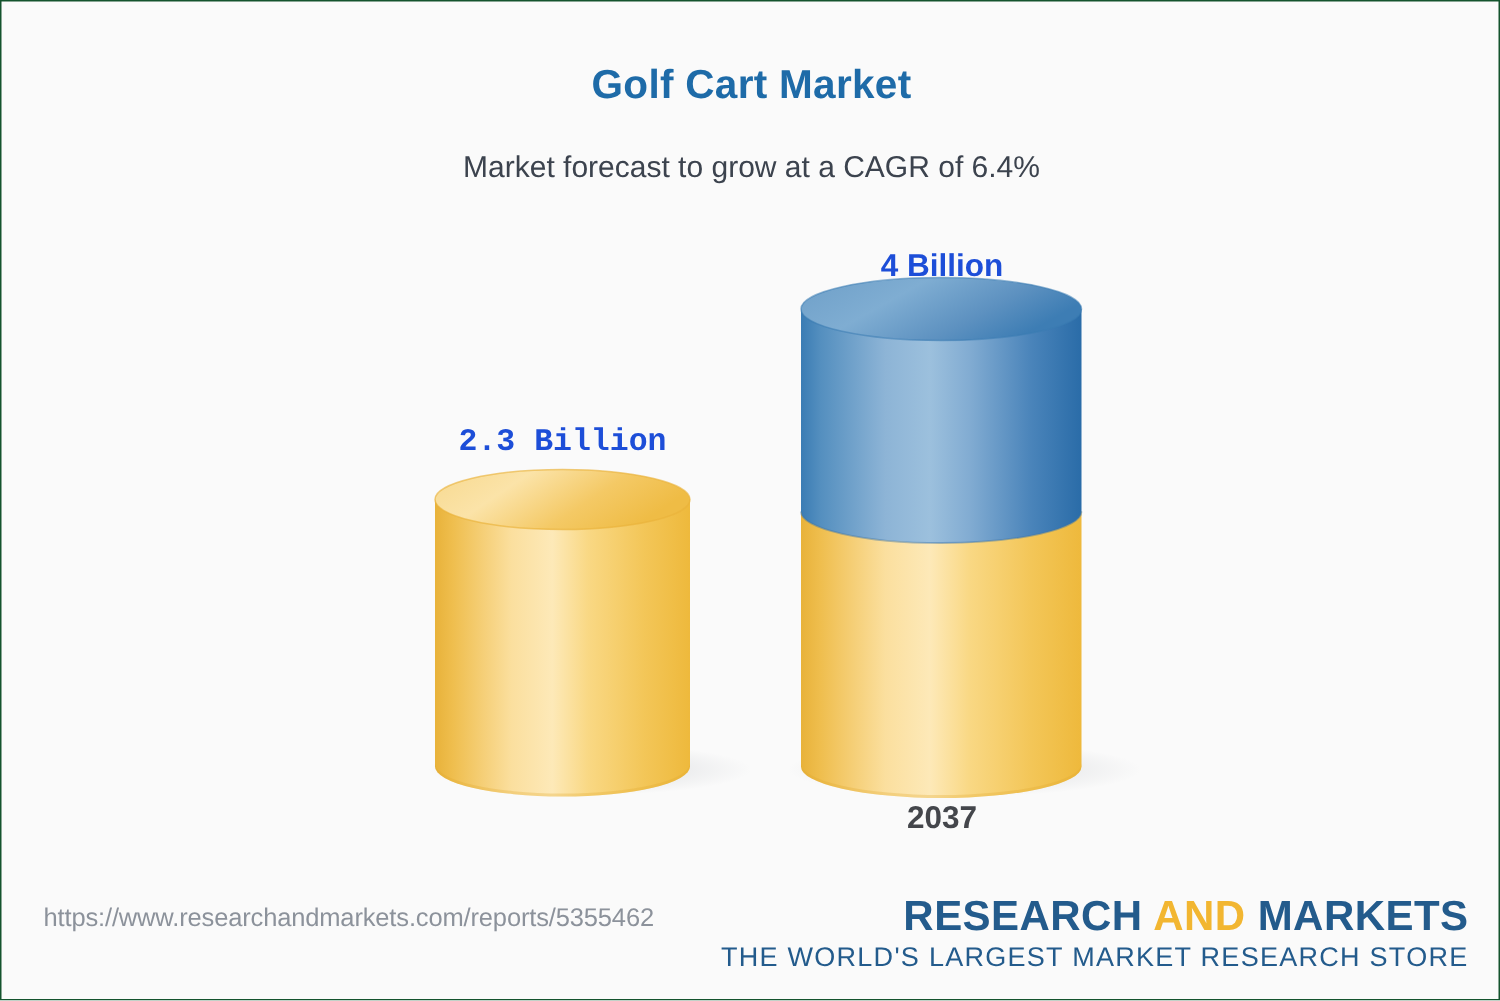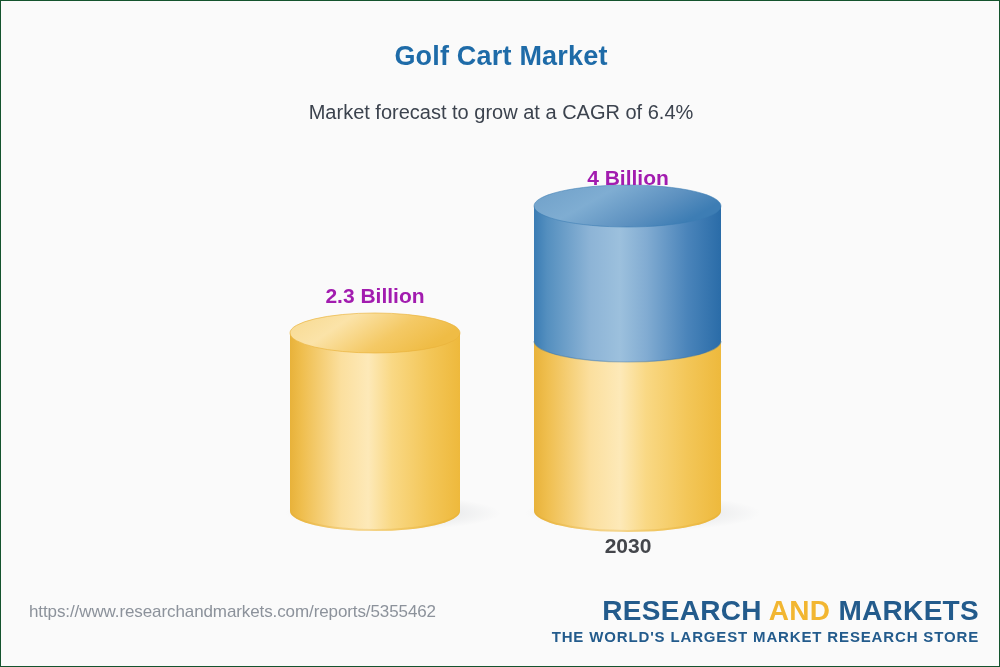--- a/index.html
+++ b/index.html
@@ -51,21 +51,21 @@
     top: 0;
     width: 1000px;
     height: 667px;
   }
 
   .value-label {
     position: absolute;
     text-align: center;
     font-size: 21px;
     font-weight: bold;
-    color: #a21caf;
+    color: #1d4ed8;
     white-space: nowrap;
   }
   .cat-label {
     position: absolute;
     text-align: center;
     font-size: 21px;
     font-weight: bold;
     color: #44464b;
     white-space: nowrap;
   }
@@ -90,22 +90,22 @@
     font-weight: bold;
     color: #235b8c;
     letter-spacing: 0.3px;
     line-height: 1.05;
     white-space: nowrap;
   }
   .logo-and {
     color: #f2b631;
   }
   .logo-tag {
-    font-size: 15px;
-    font-weight: bold;
+    font-size: 18px;
+    font-weight: normal;
     color: #235b8c;
     letter-spacing: 0.85px;
     margin-top: 3px;
     white-space: nowrap;
   }
 </style>
 </head>
 <body>
 
 <div id="canvas">
@@ -179,24 +179,24 @@
 
       <path d="M 533,205 L 533,340 A 93.5,21 0 0 0 720,340 L 720,205 Z" fill="url(#gradBlueBody)"></path>
 
       <path d="M 533,340 A 93.5,21 0 0 0 720,340" fill="none" stroke="#3f76a8" stroke-width="1.2" opacity="0.45"></path>
 
       <ellipse cx="626.5" cy="205" rx="93.5" ry="21" fill="url(#gradBlueTop)"></ellipse>
       <ellipse cx="626.5" cy="205" rx="93.5" ry="21" fill="none" stroke="#3b7cb2" stroke-width="1" opacity="0.55"></ellipse>
     </g>
   </svg>
 
-  <div class="value-label" style="left:274px; top:283px; width:200px;">2.3 Billion</div>
+  <div class="value-label" style="left:274px; top:283px; width:200px;font-family:Liberation Mono, monospace;">2.3 Billion</div>
   <div class="value-label" style="left:527px; top:165px; width:200px;">4 Billion</div>
 
-  <div class="cat-label" style="left:527px; top:533px; width:200px;">2030</div>
+  <div class="cat-label" style="left:527px; top:533px; width:200px;">2037</div>
 
   <div class="source-url">https://www.researchandmarkets.com/reports/5355462</div>
 
   <div class="logo">
     <div class="logo-main"><span>RESEARCH </span><span class="logo-and">AND</span><span> MARKETS</span></div>
     <div class="logo-tag">THE WORLD'S LARGEST MARKET RESEARCH STORE</div>
   </div>
 
 </div>
 

